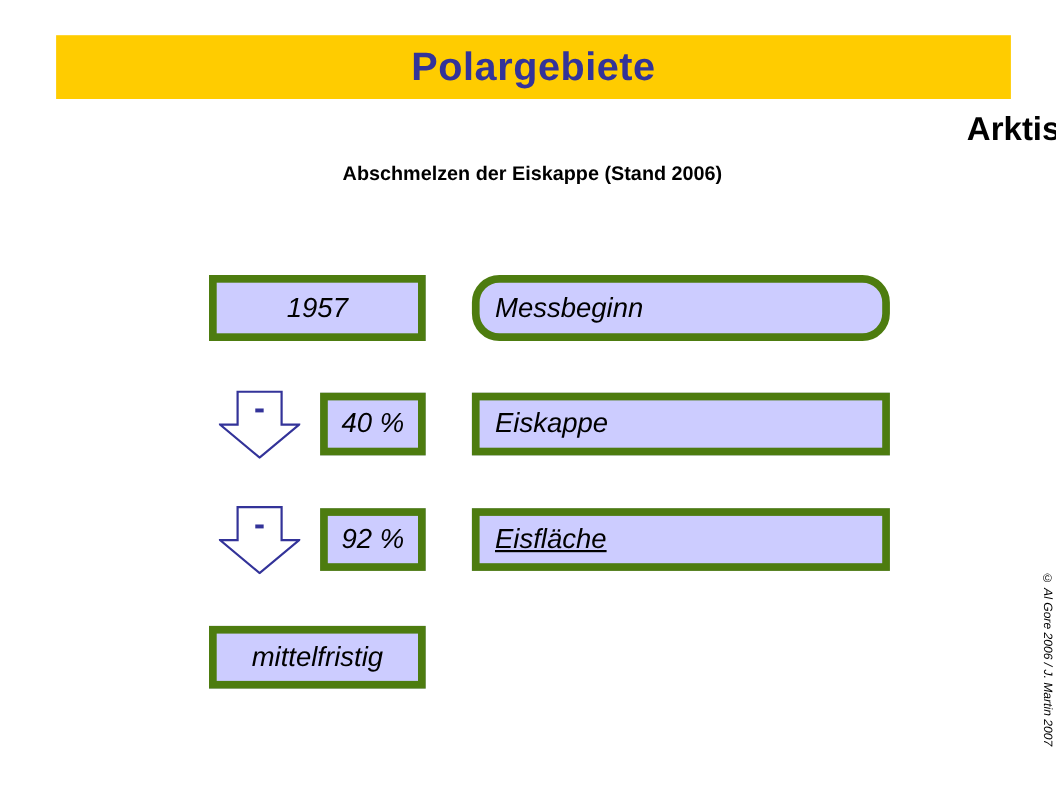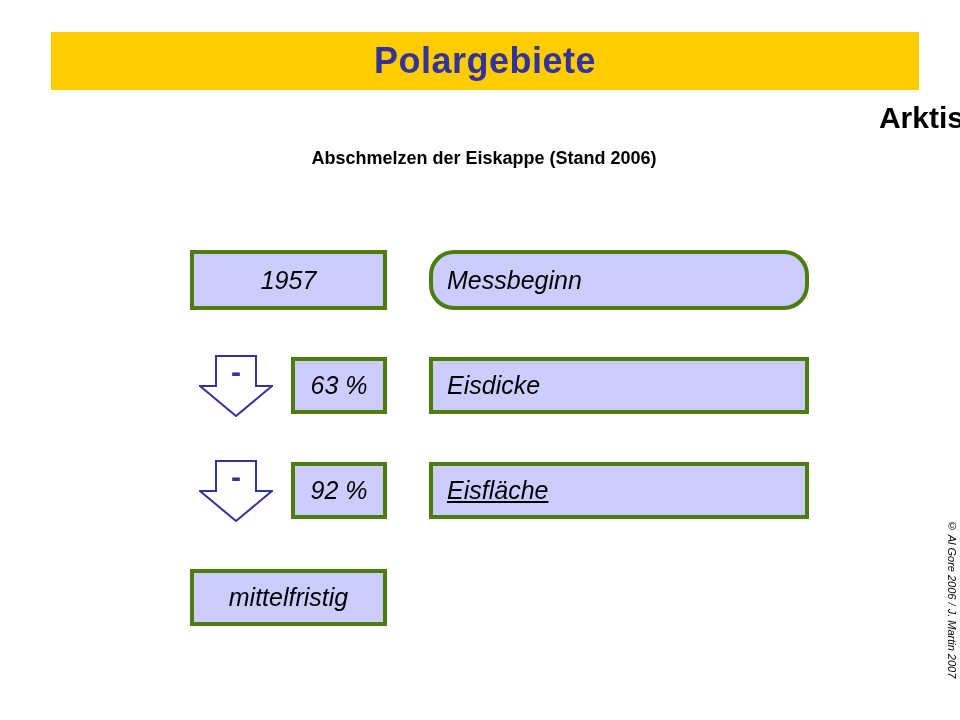--- a/index.html
+++ b/index.html
@@ -63,21 +63,21 @@
     text-align: center;
     font-size: 18px;
     font-weight: bold;
     color: #000000;
   }
 
   
   .box {
     position: absolute;
     background: #CCCCFF;
-    border: 4px solid #4d7c0f;
+    border: 7px solid #4d7c0f;
     box-sizing: border-box;
     display: flex;
     align-items: center;
     font-style: italic;
     font-size: 25px;
     color: #000000;
     font-family: "Liberation Sans", sans-serif;
   }
   .box.center {
     justify-content: center;
@@ -149,22 +149,22 @@
   <div class="box center row1-left">1957</div>
   <div class="box left row1-right">Messbeginn</div>
 
   <div class="arrow arrow-1">
     <svg width="74" height="62" viewBox="0 0 74 62" xmlns="http://www.w3.org/2000/svg">
       <polygon points="17,1 57,1 57,31 73,31 37,61 1,31 17,31" fill="#ffffff" stroke="#333399" stroke-width="2"></polygon>
     </svg>
   </div>
   <div class="arrow-label arrow-label-1">-</div>
 
-  <div class="box center row2-left">63 %</div>
-  <div class="box left row2-right">Eisdicke</div>
+  <div class="box center row2-left">40 %</div>
+  <div class="box left row2-right">Eiskappe</div>
 
   <div class="arrow arrow-2">
     <svg width="74" height="62" viewBox="0 0 74 62" xmlns="http://www.w3.org/2000/svg">
       <polygon points="17,1 57,1 57,31 73,31 37,61 1,31 17,31" fill="#ffffff" stroke="#333399" stroke-width="2"></polygon>
     </svg>
   </div>
   <div class="arrow-label arrow-label-2">-</div>
 
   <div class="box center row3-left">92 %</div>
   <div class="box left row3-right">Eisfläche</div>

